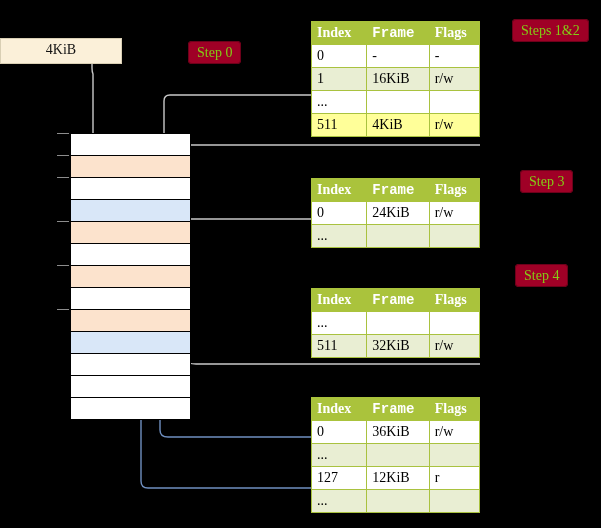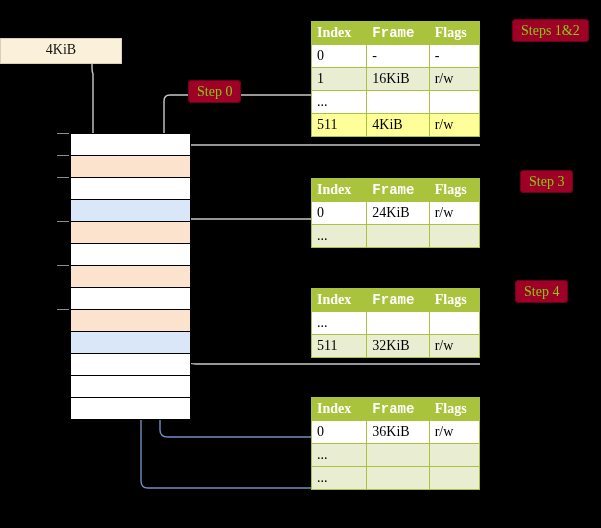--- a/index.html
+++ b/index.html
@@ -112,24 +112,24 @@
 
     <path d="M480,437 L168,437 Q160,437 160,430 L160,420 L160,333" fill="none" stroke="#6f8fc0" stroke-width="1.4" marker-end="url(#ahBlueUp)"></path>
 
     <path d="M480,488 L148,488 Q141,488 141,481 L141,420 L141,240" fill="none" stroke="#6f8fc0" stroke-width="1.4" marker-end="url(#ahBlueUp)"></path>
   </svg>
 
   <div class="kib-box" style="left:0px;top:38px;width:120px;height:24px;">
     <span>4KiB</span>
   </div>
 
-  <div class="badge" style="left:188px;top:41px;margin-top:39px;">Step 0</div>
+  <div class="badge" style="left:188px;top:41px;">Step 0</div>
   <div class="badge" style="left:512px;top:19px;">Steps 1&amp;2</div>
   <div class="badge" style="left:520px;top:170px;">Step 3</div>
-  <div class="badge" style="left:515px;top:280px;">Step 4</div>
+  <div class="badge" style="left:515px;top:264px;">Step 4</div>
 
   <div class="memcol">
       <div class="memrow" style="top: 0px;"></div>
       <div class="stub" style="top: 0px; left: -13px;"></div>
       <div class="memrow orange" style="top: 22px;"></div>
       <div class="stub" style="top: 22px; left: -13px;"></div>
       <div class="memrow" style="top: 44px;"></div>
       <div class="stub" style="top: 44px; left: -13px;"></div>
       <div class="memrow blue" style="top: 66px;"></div>
       <div class="memrow orange" style="top: 88px;"></div>
@@ -234,20 +234,25 @@
       <tr class="plain">
         <td>0</td>
         <td>36KiB</td>
         <td>r/w</td>
       </tr>
       <tr class="alt">
         <td>...</td>
         <td></td>
         <td></td>
       </tr>
+      <tr class="plain">
+        <td>127</td>
+        <td>12KiB</td>
+        <td>r</td>
+      </tr>
       <tr class="alt">
         <td>...</td>
         <td></td>
         <td></td>
       </tr>
     </tbody>
   </table>
 
 </div>
 

